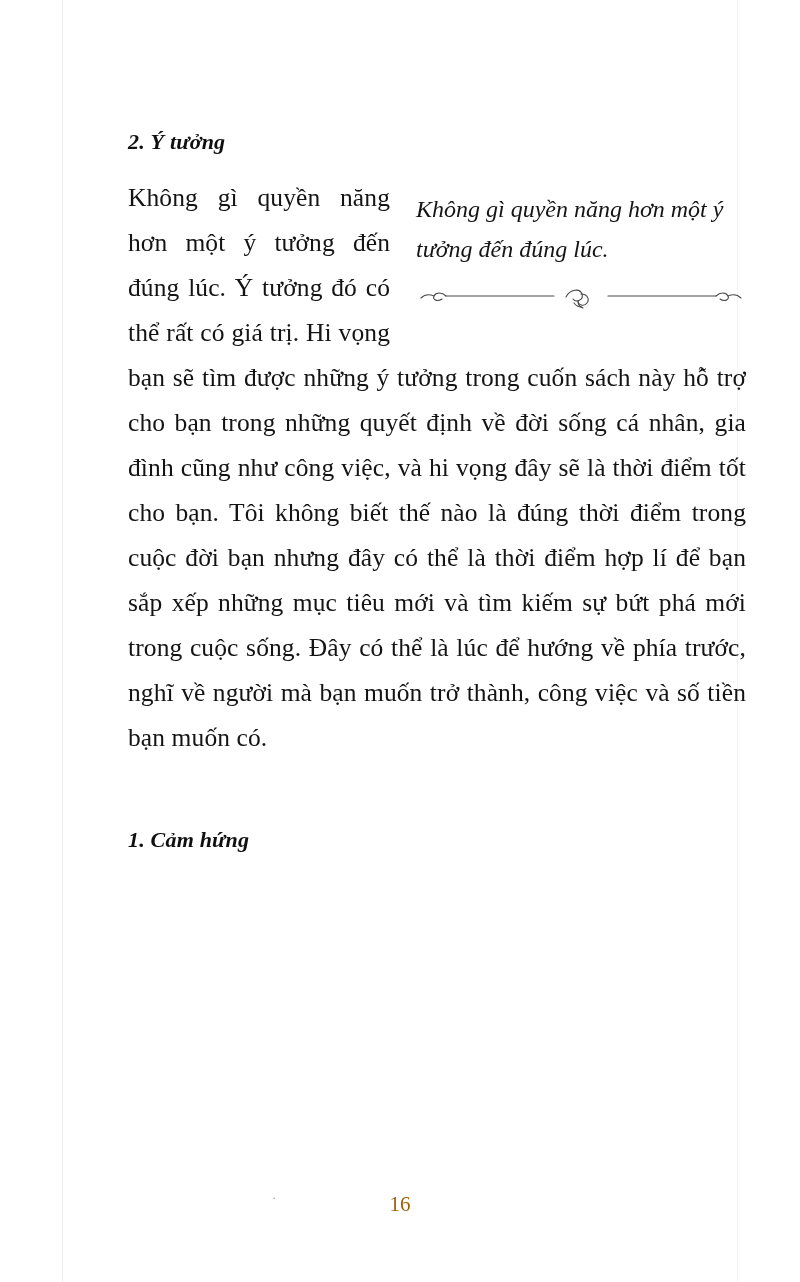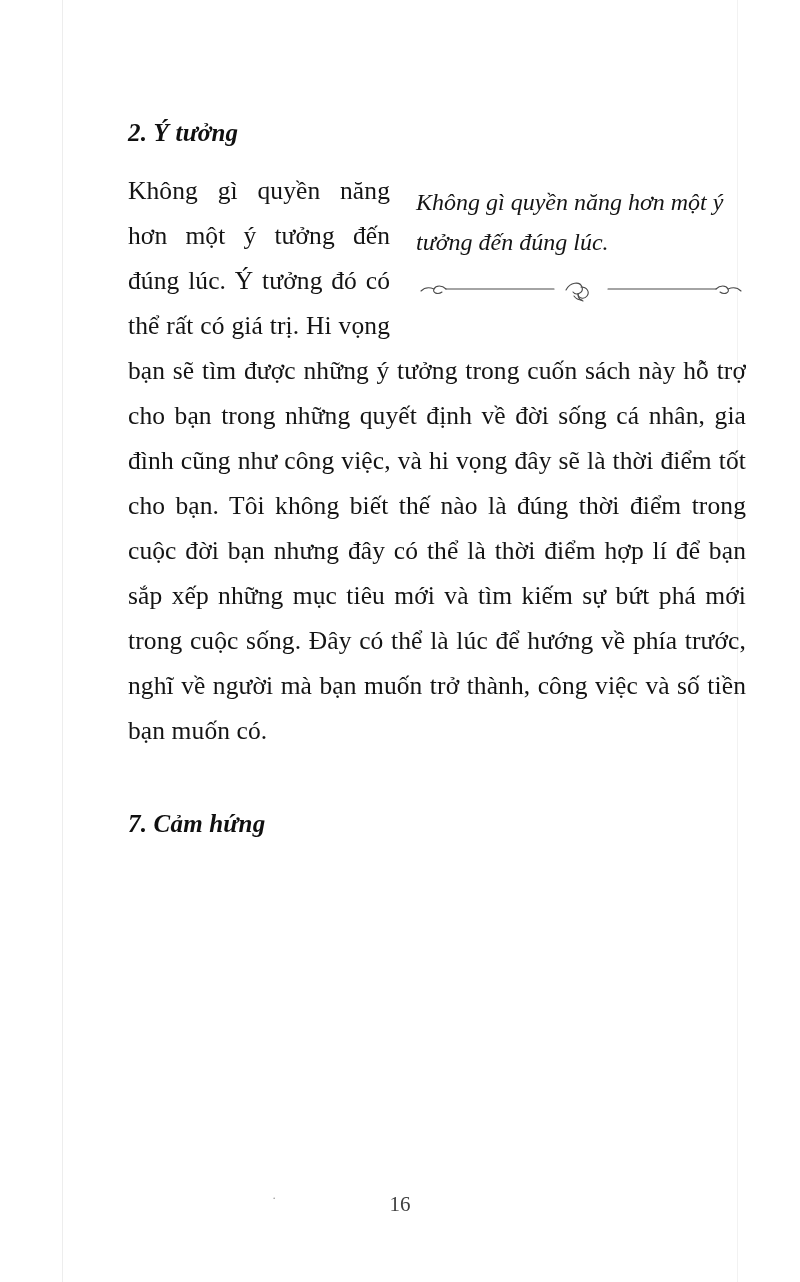--- a/index.html
+++ b/index.html
@@ -45,23 +45,23 @@
     position: absolute;
     left: 128px;
     top: 118px;
     width: 618px;
   }
 
   h2.section-heading {
     font-family: "Liberation Serif", serif;
     font-weight: bold;
     font-style: italic;
-    font-size: 25px;
+    font-size: 22px;
     line-height: 1.2;
-    margin: 0 0 20px 0;
+    margin: 11px 0 20px 0;
     color: #101010;
     letter-spacing: 0.2px;
   }
 
   p.body-text {
     font-size: 25.5px;
     line-height: 45px;
     margin: 0;
     text-align: justify;
     color: #141414;
@@ -106,21 +106,21 @@
     height: 56px;
   }
 
   .page-number {
     position: absolute;
     left: 0;
     right: 0;
     top: 1192px;
     text-align: center;
     font-size: 21px;
-    color: #404040;
+    color: #a16207;
     font-family: "Liberation Serif", serif;
   }
 
   .tick {
     position: absolute;
     left: 272px;
     top: 1196px;
     width: 4px;
     height: 4px;
     color: #9a9a9a;
@@ -162,21 +162,21 @@
         </div>
       </div>
 
       <p class="body-text">Không gì quyền năng hơn một ý tưởng đến đúng lúc. Ý tưởng đó có thể rất có giá trị. Hi vọng bạn sẽ tìm được những ý tưởng trong cuốn sách này hỗ trợ cho bạn trong những quyết định về đời sống cá nhân, gia đình cũng như công việc, và hi vọng đây sẽ là thời điểm tốt cho bạn. Tôi không biết thế nào là đúng thời điểm trong cuộc đời bạn nhưng đây có thể là thời điểm hợp lí để bạn sắp xếp những mục tiêu mới và tìm kiếm sự bứt phá mới trong cuộc sống. Đây có thể là lúc để hướng về phía trước, nghĩ về người mà bạn muốn trở thành, công việc và số tiền bạn muốn có.</p>
 
       <div class="spacer-after-quote"></div>
     </div>
 
     <div class="section-2-gap"></div>
 
-    <h2 class="section-heading">7. Cảm hứng</h2>
+    <h2 class="section-heading">1. Cảm hứng</h2>
 
 
   </div>
 
   <div class="tick">·</div>
 
   <div class="page-number">16</div>
 
 </div>
 

